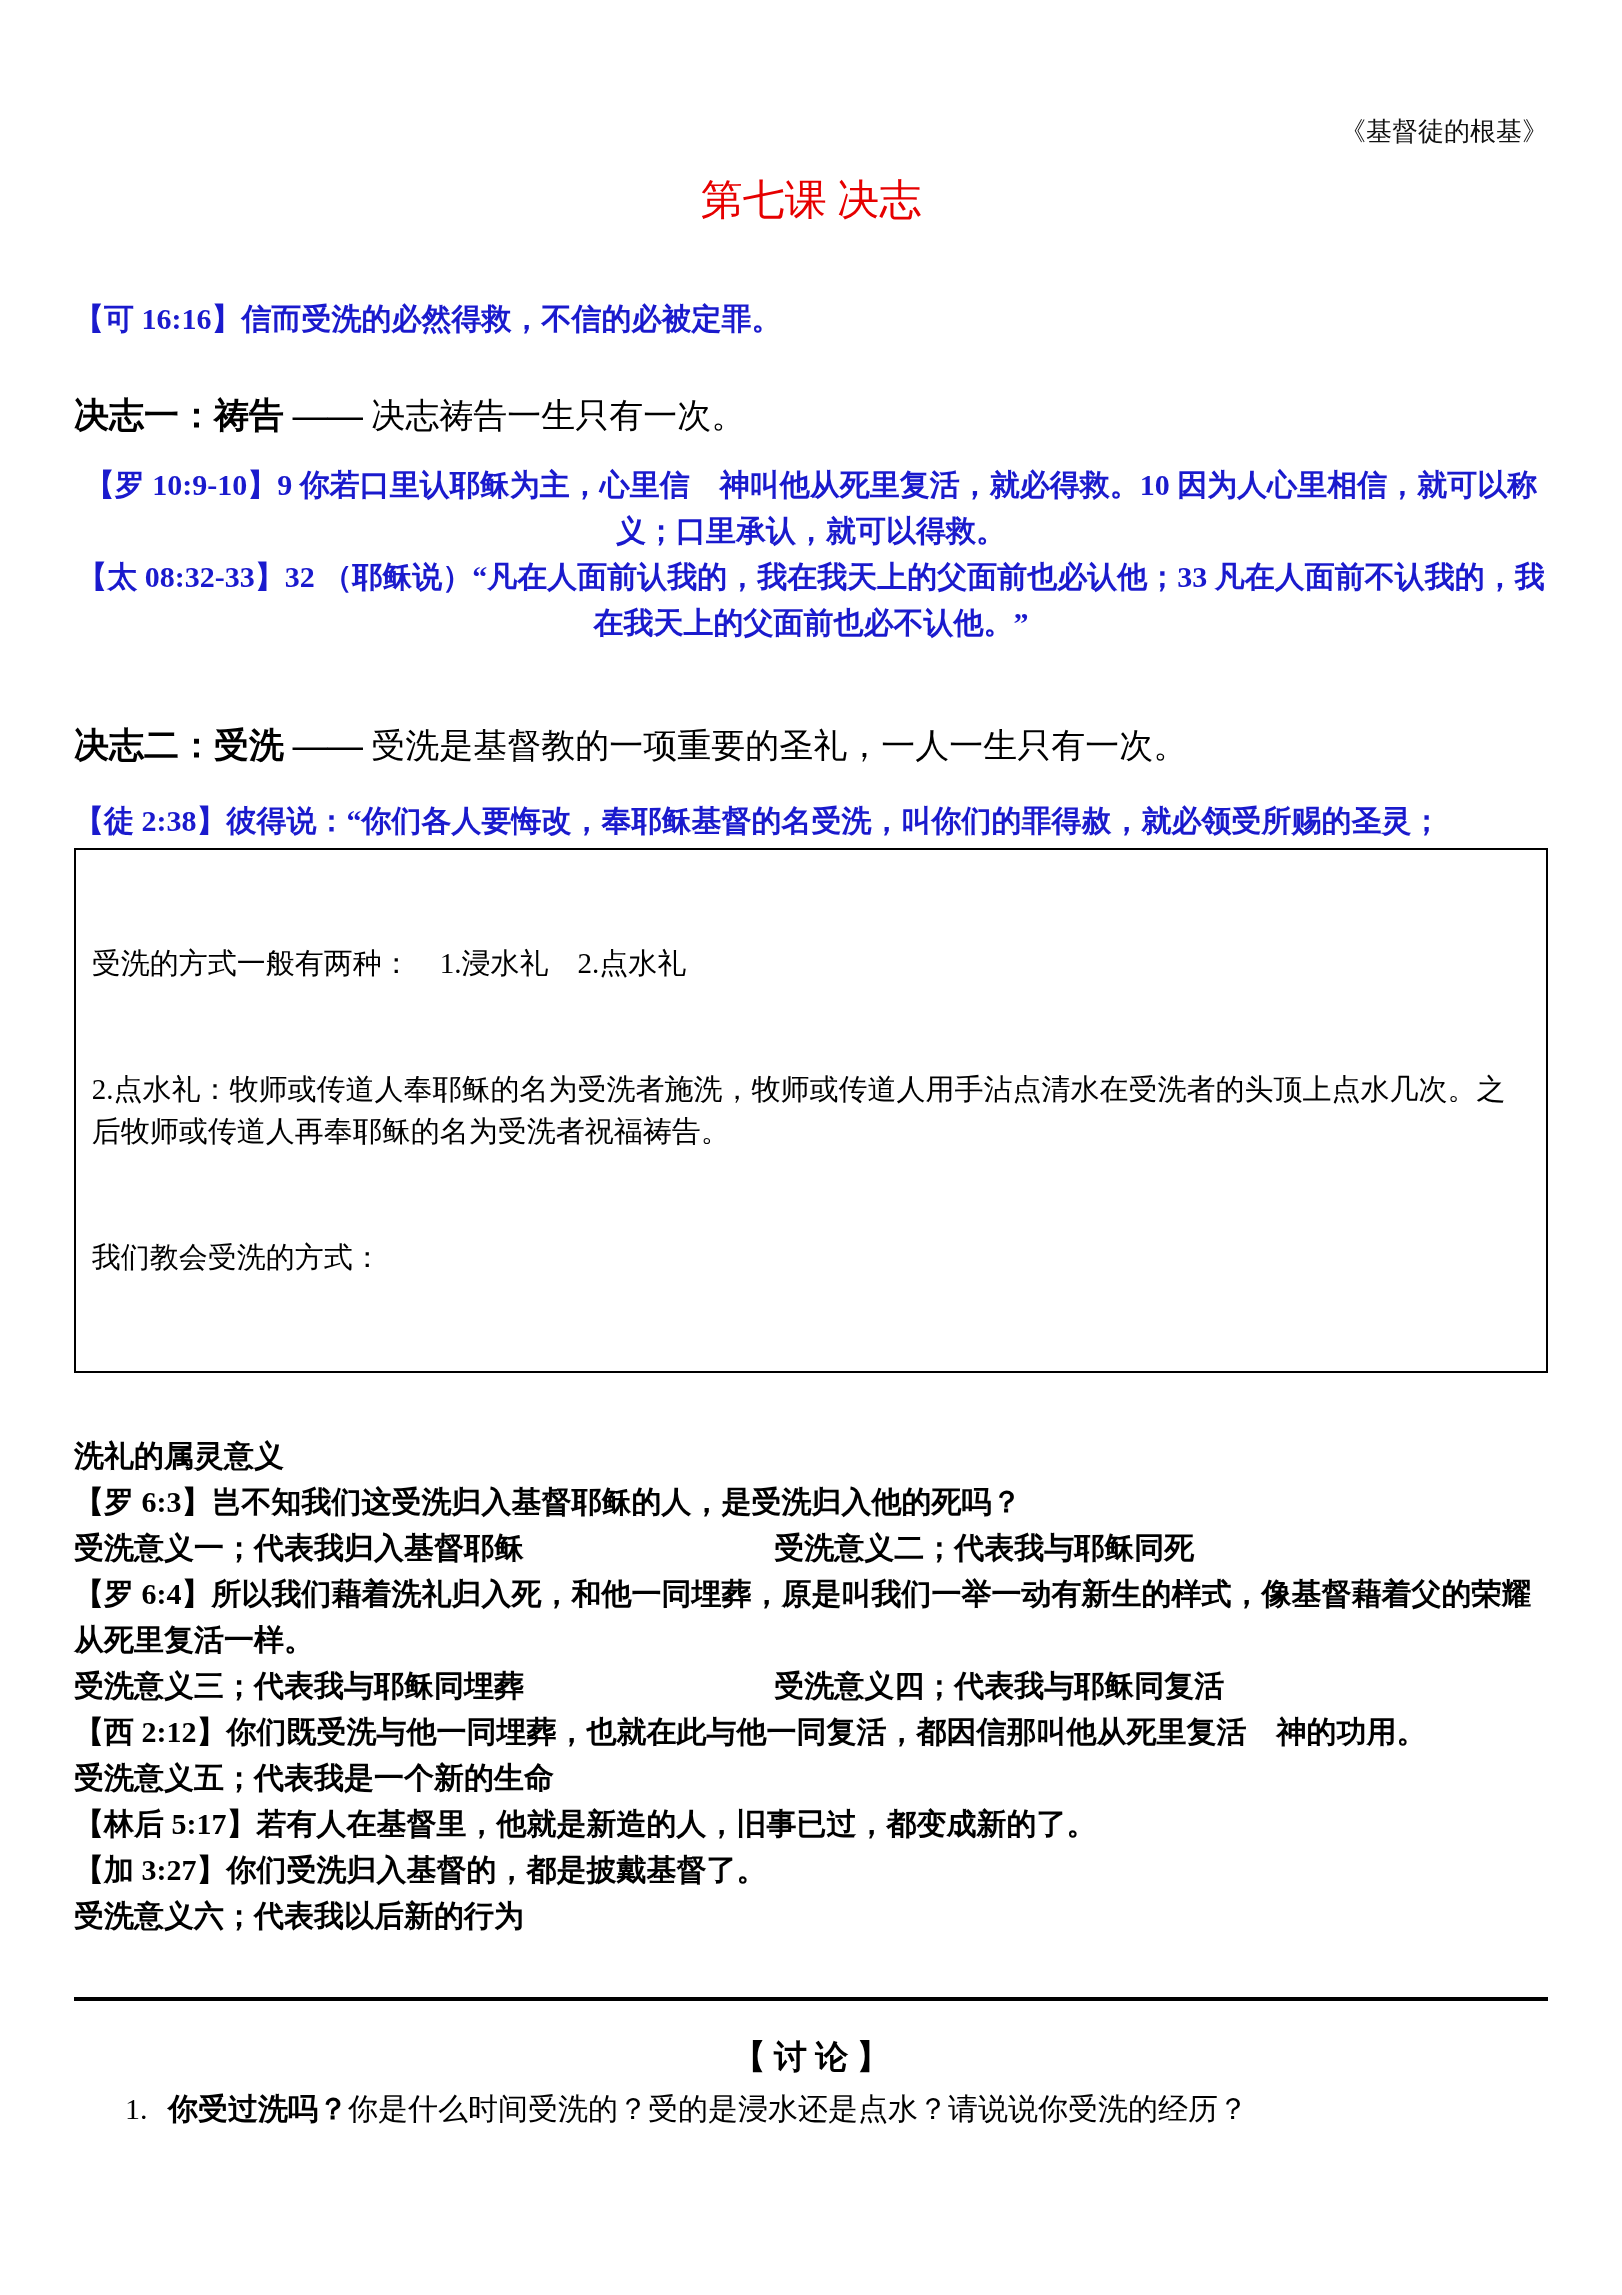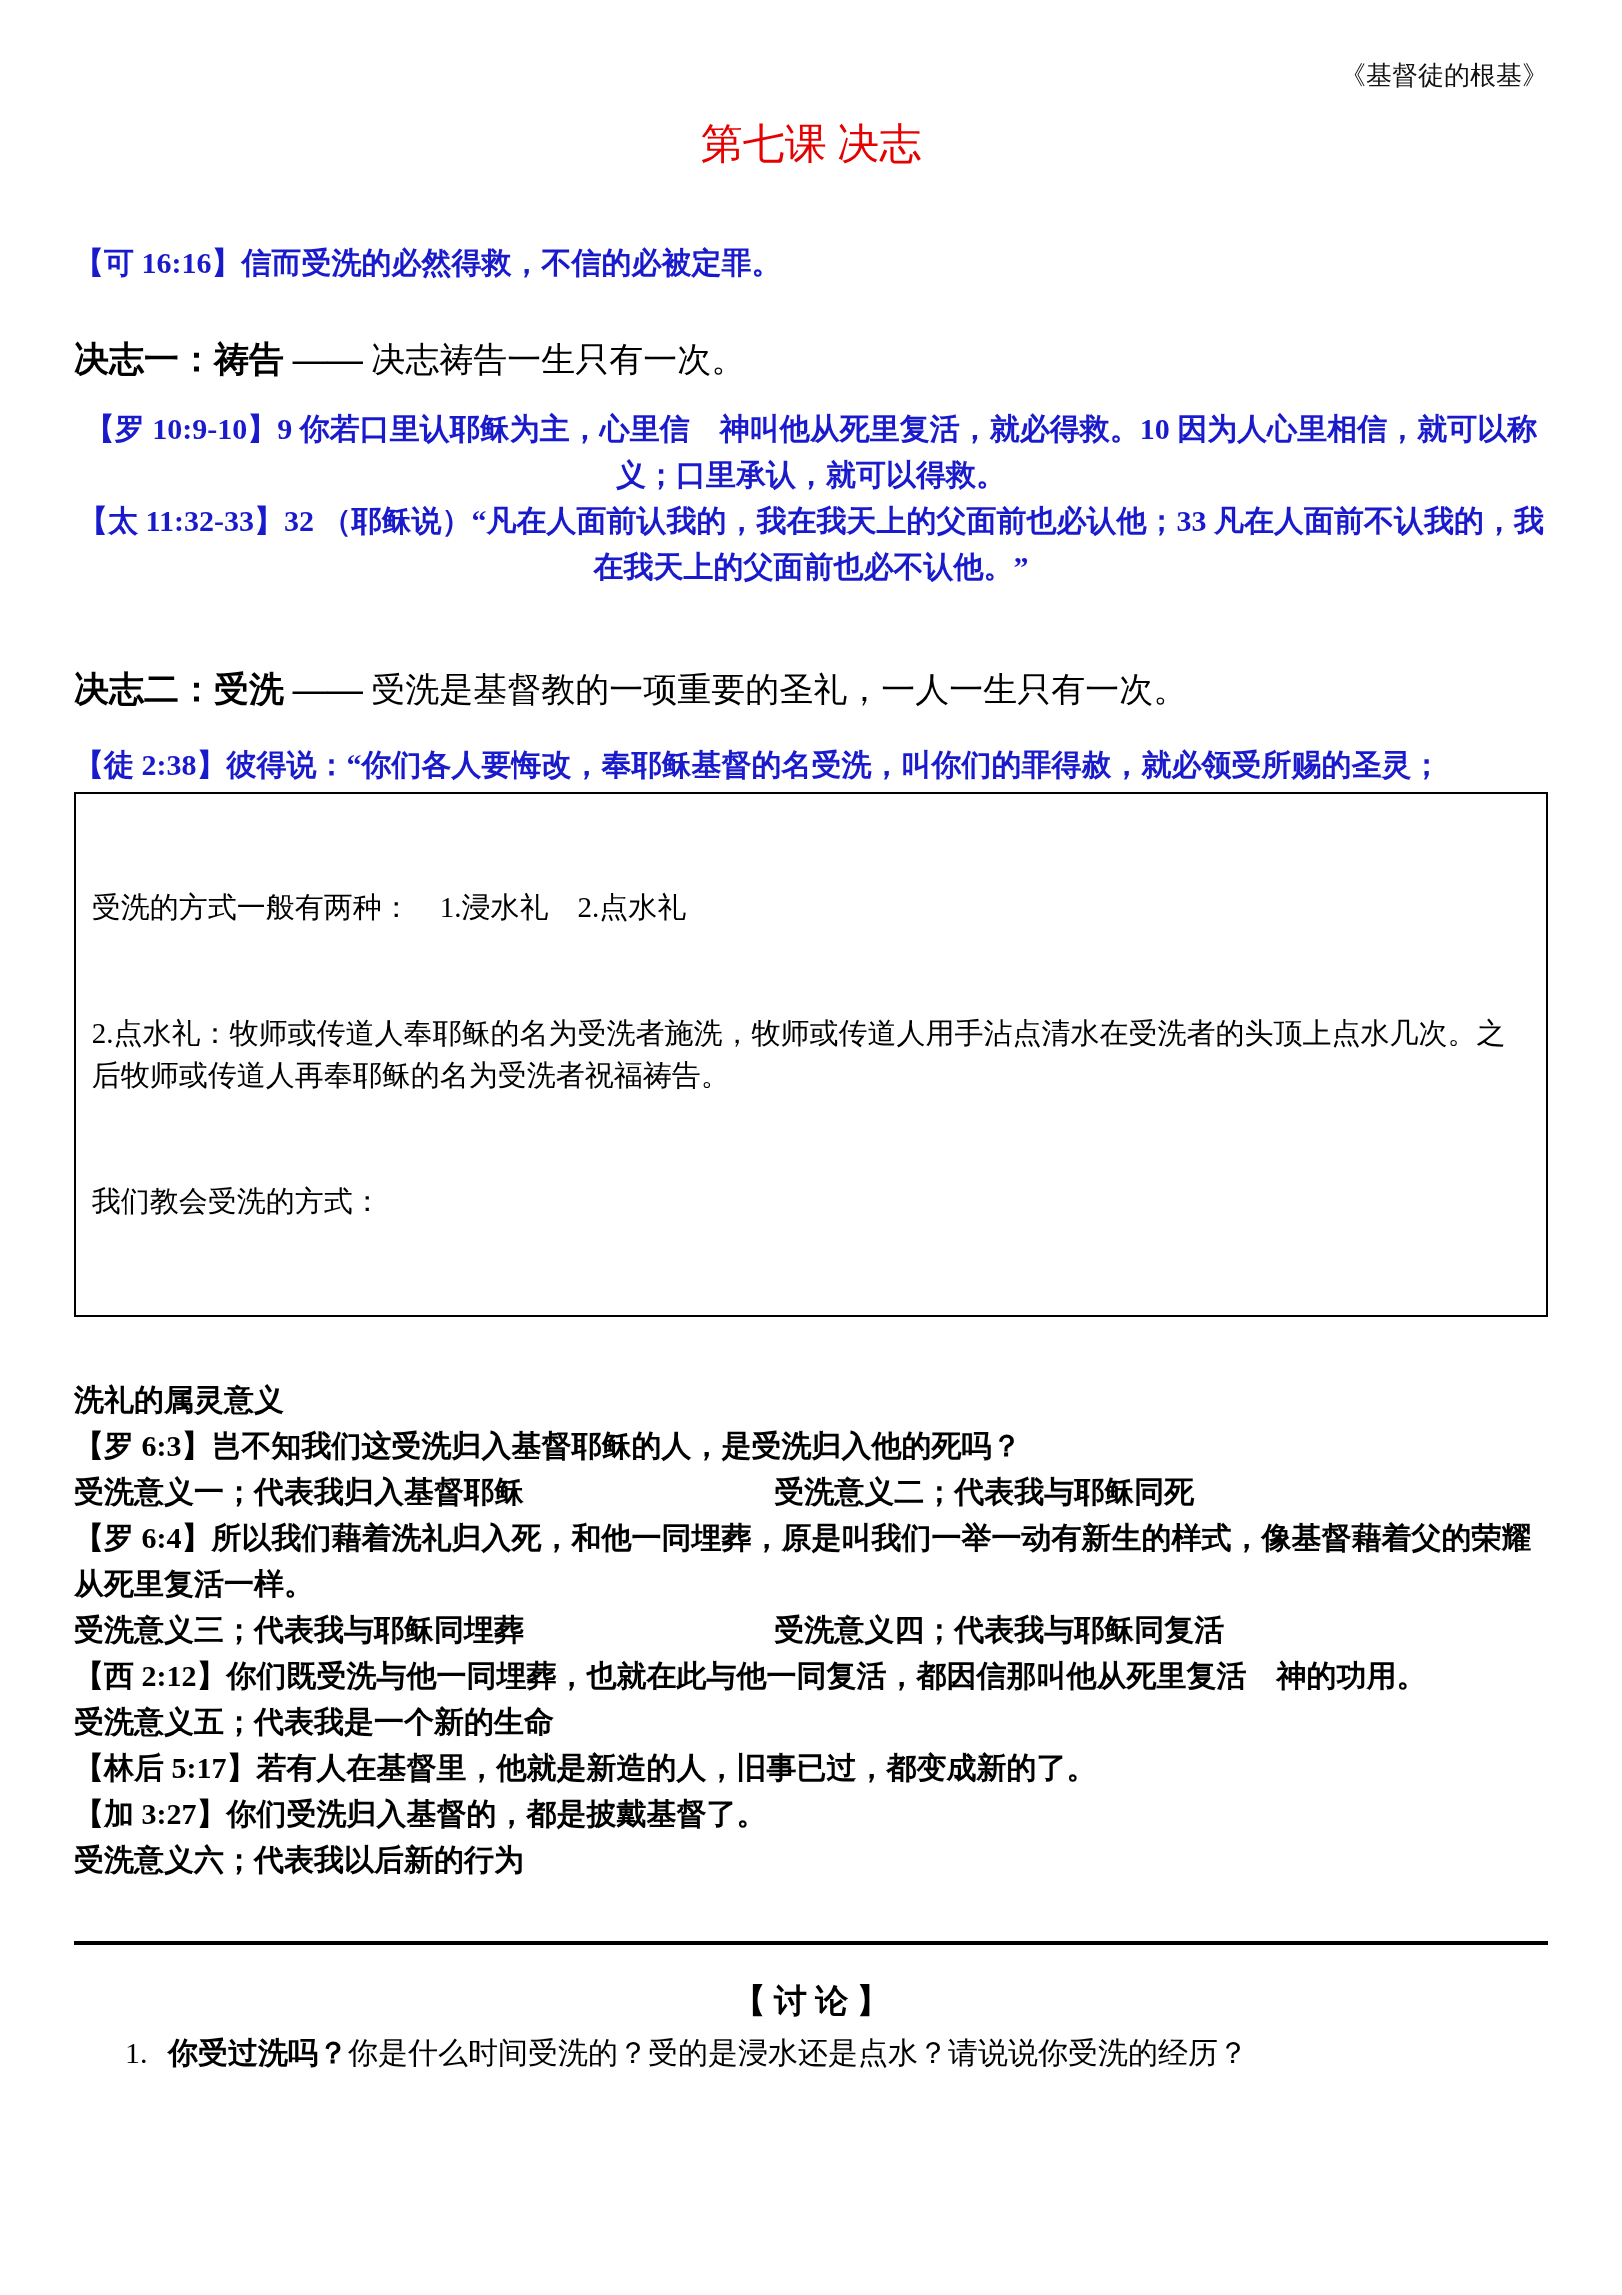--- a/index.html
+++ b/index.html
@@ -10,21 +10,21 @@
     background:#ffffff;
     font-family:"Liberation Serif","DejaVu Serif",serif;
     color:#000000;
     overflow:hidden;
   }
   .content{
     padding:0 74px;
   }
   
   .doc-header{
-    padding-top:60px;
+    padding-top:116px;
     text-align:right;
     font-size:26px;
     line-height:31px;
     color:#111111;
   }
   
   .doc-title{
     margin-top:27.5px;
     text-align:center;
     font-size:42px;
@@ -115,21 +115,21 @@
     <div class="doc-title">第七课 决志</div>
 
     <div class="verse mk1616">【可 16:16】信而受洗的必然得救，不信的必被定罪。</div>
 
     <div class="sec-heading sec1">
       <span class="lead">决志一：祷告 ——</span><span> 决志祷告一生只有一次。</span>
     </div>
 
     <div class="verse-block">
       <div class="verse">【罗 10:9-10】9 你若口里认耶稣为主，心里信　神叫他从死里复活，就必得救。10 因为人心里相信，就可以称义；口里承认，就可以得救。</div>
-      <div class="verse">【太 11:32-33】32 （耶稣说）“凡在人面前认我的，我在我天上的父面前也必认他；33 凡在人面前不认我的，我在我天上的父面前也必不认他。”</div>
+      <div class="verse">【太 08:32-33】32 （耶稣说）“凡在人面前认我的，我在我天上的父面前也必认他；33 凡在人面前不认我的，我在我天上的父面前也必不认他。”</div>
     </div>
 
     <div class="sec-heading sec2">
       <span class="lead">决志二：受洗 ——</span><span> 受洗是基督教的一项重要的圣礼，一人一生只有一次。</span>
     </div>
 
     <div class="verse verse-238">【徒 2:38】彼得说：“你们各人要悔改，奉耶稣基督的名受洗，叫你们的罪得赦，就必领受所赐的圣灵；</div>
 
     <div class="method-box">
       <div>受洗的方式一般有两种：    1.浸水礼    2.点水礼</div>

